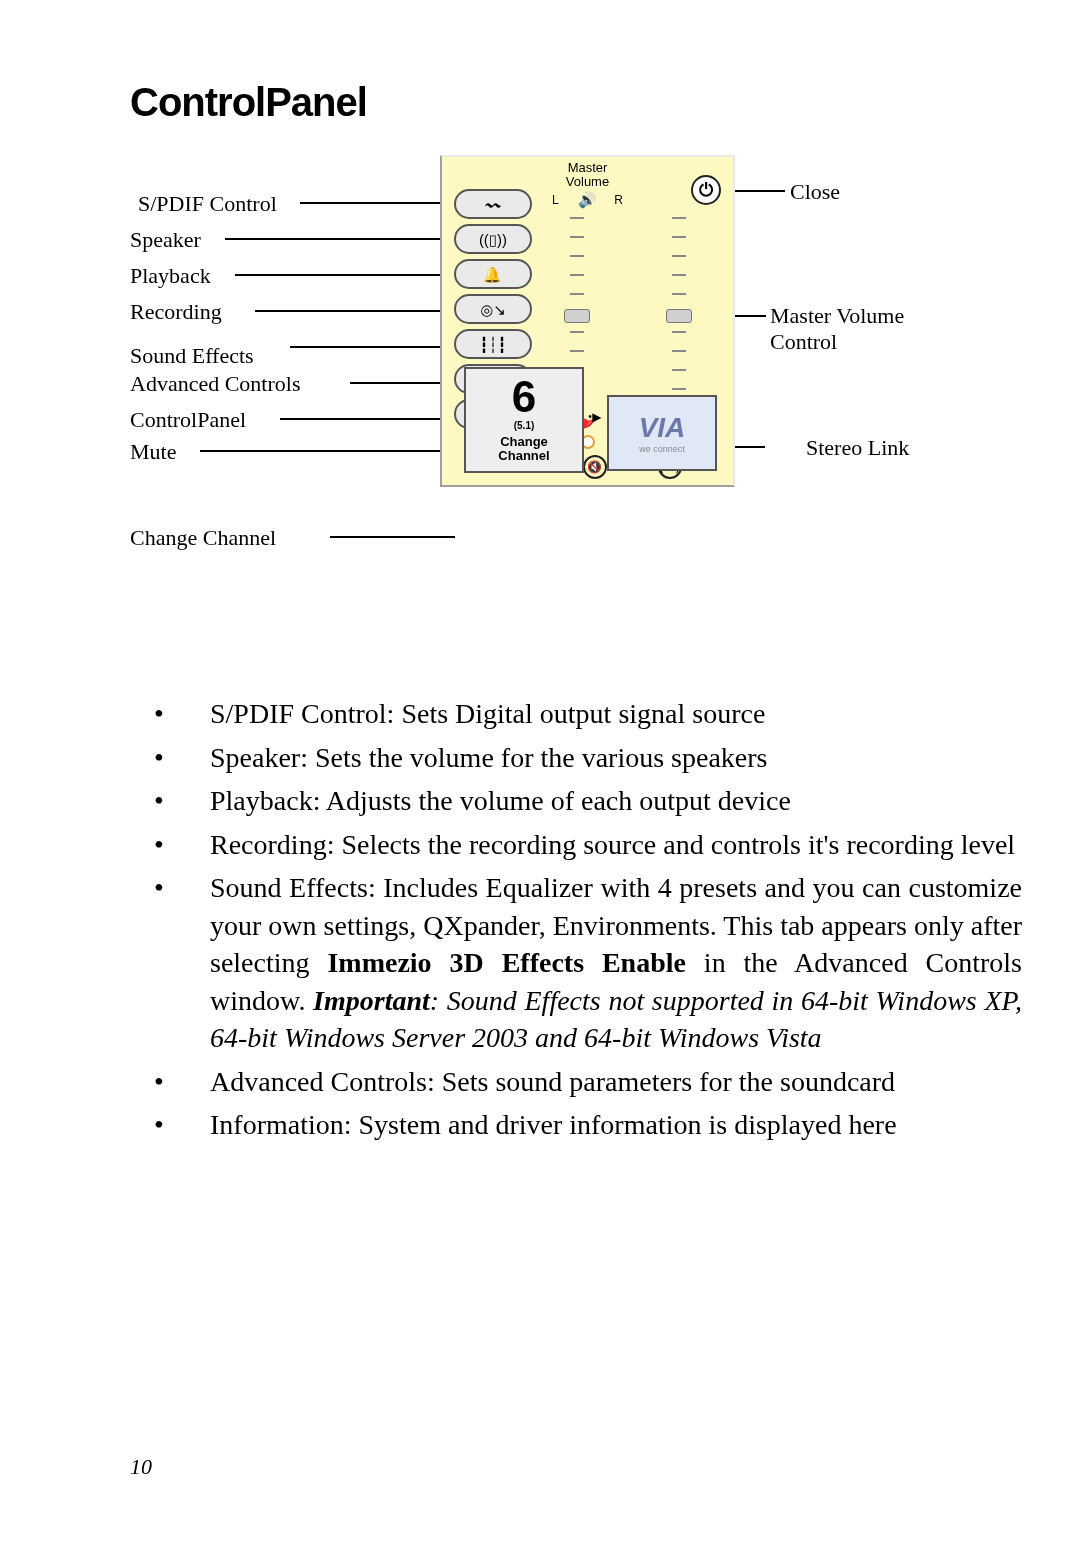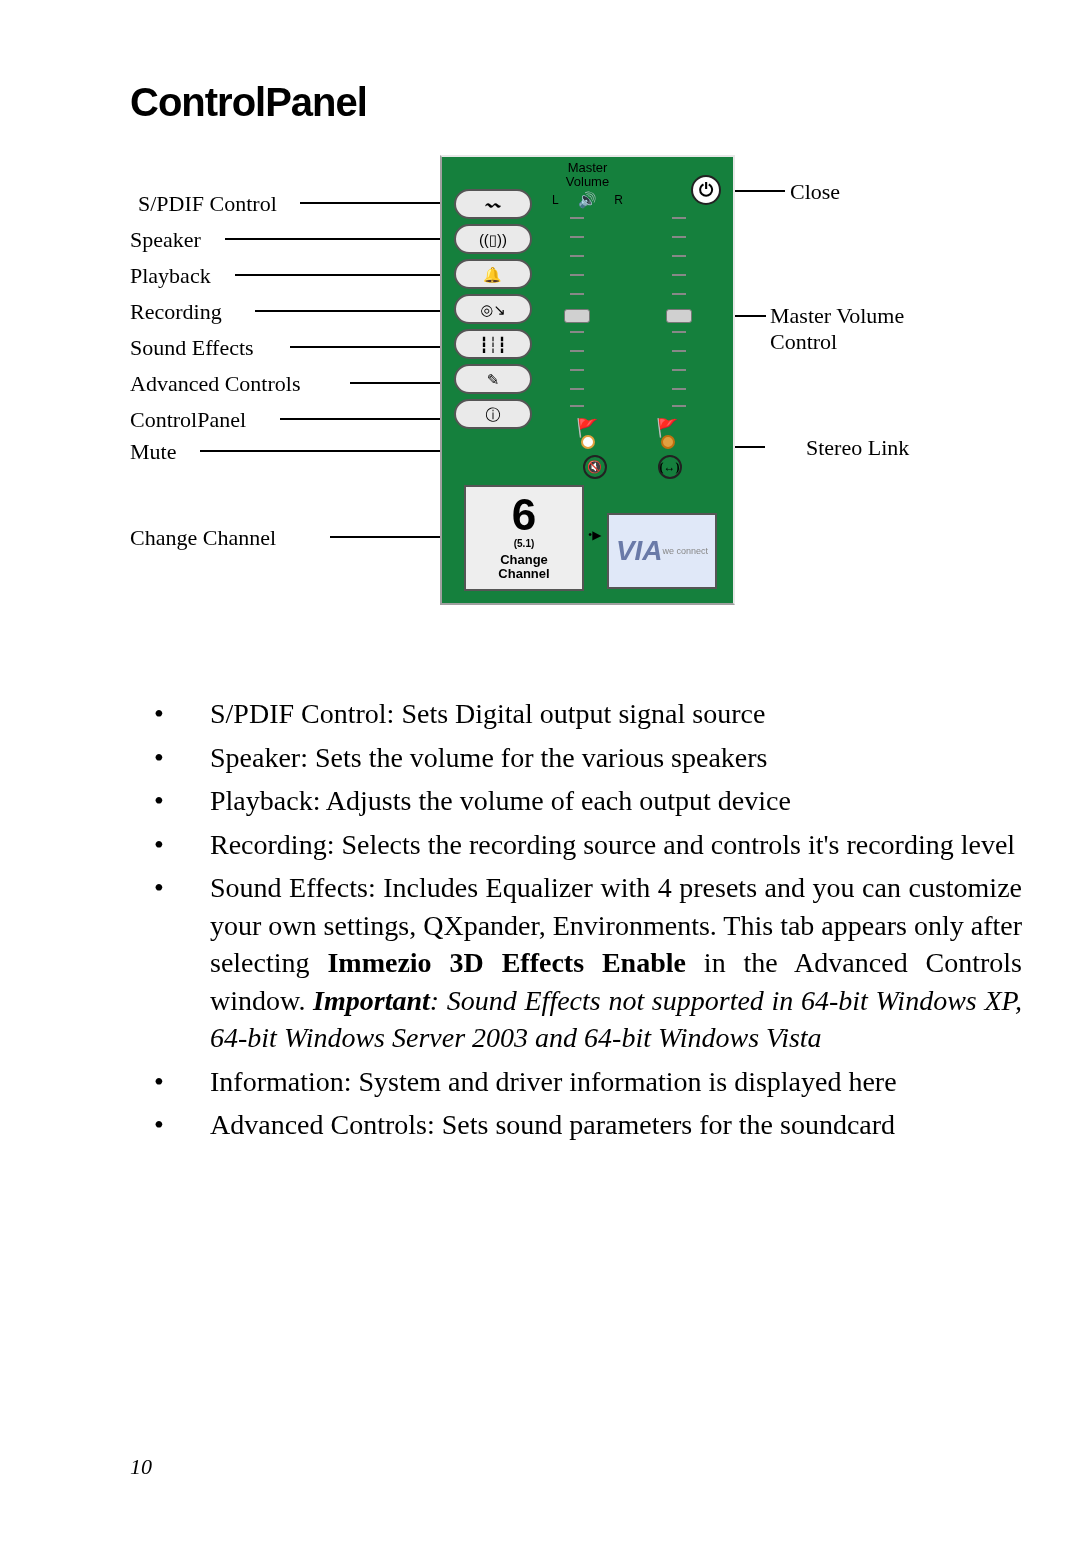--- a/index.html
+++ b/index.html
@@ -1,21 +1,21 @@
 <!DOCTYPE html>
 <html><head>
 <meta charset="utf-8">
 <style>
   * { box-sizing: border-box; margin: 0; padding: 0; }
   html, body { width: 1080px; height: 1542px; background: #fff; font-family: "Palatino Linotype", "Book Antiqua", Palatino, Georgia, serif; color: #000; }
   .page { padding: 80px 58px 50px 130px; position: relative; height: 100%; }
   h1 { font-family: Arial, Helvetica, sans-serif; font-weight: 900; font-size: 40px; letter-spacing: -1px; margin-bottom: 30px; }
   .diagram { position: relative; width: 820px; height: 490px; margin: 0 auto 50px 0; }
   
-  .panel { position: absolute; left: 310px; top: 0; width: 295px; height: 450px; background: #15803d; border-left: 2px solid #a0a0a0; border-top: 2px solid #e8e8e8; border-right: 2px solid #e8e8e8; border-bottom: 2px solid #a0a0a0; }
+  .panel { position: absolute; left: 310px; top: 0; width: 295px; height: 332px; background: #fef9c3; border-left: 2px solid #a0a0a0; border-top: 2px solid #e8e8e8; border-right: 2px solid #e8e8e8; border-bottom: 2px solid #a0a0a0; }
   .mv-label { position:absolute; left:50%; top:4px; transform:translateX(-50%); font-family: Verdana, sans-serif; font-size:13px; text-align:center; line-height:14px; }
   .mv-icon { position:absolute; left:50%; top:34px; transform:translateX(-50%); font-size:15px; }
   .lr { position:absolute; top:36px; font-family: Verdana, sans-serif; font-size:12px; }
   .lr.l { left:110px; } .lr.r { right:110px; }
   .close-btn { position:absolute; right:12px; top:18px; width:30px; height:30px; border:2px solid #222; border-radius:50%; background:#fff; display:flex; align-items:center; justify-content:center; font-weight:bold; font-size:18px; }
   .pill-col { position:absolute; left:12px; top:32px; }
   .pill { width:78px; height:30px; background:#eaeaea; border:2px solid #555; border-radius:16px; margin-bottom:5px; display:flex; align-items:center; justify-content:center; }
   .pill-glyph { font-size:15px; line-height:1; font-family: Arial, sans-serif; }
   .sliders { position:absolute; left:106px; top:60px; width:160px; height:190px; }
   .track { position:absolute; top:0; width:14px; height:190px; }
@@ -28,21 +28,21 @@
   .dot { width:14px; height:14px; border-radius:50%; }
   .dot.off { background:#fff; border:2px solid #e0a040; }
   .dot.on { background:#e0a040; border:2px solid #c07010; }
   .under { position:absolute; left:115px; top:298px; width:150px; display:flex; justify-content:space-around; }
   .circ { width:24px; height:24px; border:2px solid #222; border-radius:50%; display:flex; align-items:center; justify-content:center; font-size:12px; font-weight:bold; }
   .cc-box { position:absolute; left:22px; bottom:12px; width:120px; height:106px; border:2px solid #555; background:#eee; display:flex; flex-direction:column; align-items:center; justify-content:center; gap:4px; }
   .cc-6 { font-family: Arial Black, Arial, sans-serif; font-size:44px; font-weight:900; line-height:0.9; }
   .cc-sub { font-size:10px; font-family: Arial, sans-serif; font-weight:bold;text-align:center; }
   .cc-lbl { font-family: Arial, sans-serif; font-weight:900; font-size:13px; text-align:center; line-height:14px; }
   .play { position:absolute; left:146px; bottom:60px; font-size:12px; }
-  .via { position:absolute; right:16px; bottom:14px; width:110px; height:76px; border:2px solid #555; background:#e0e8f8; display:flex; flex-direction:row; align-items:center; justify-content:center; }
+  .via { position:absolute; right:16px; bottom:14px; width:110px; height:76px; border:2px solid #555; background:#e0e8f8; display:flex; flex-direction:column; align-items:center; justify-content:center; }
   .via-logo { font-family: Arial Black, Arial, sans-serif; font-size:28px; font-style:italic; color:#6a7aa8; font-weight:900; }
   .via-sub { font-size:9px; color:#888; font-family: Arial, sans-serif; }
   
   .call { position:absolute; font-family:"Palatino Linotype", Palatino, Georgia, serif; font-size:22px; white-space:nowrap; }
   .line { position:absolute; background:#000; height:1.5px; }
   .vline { position:absolute; background:#000; width:1.5px; }
 
   ul.bullets { list-style: none; padding-left: 24px; }
   ul.bullets > li { position: relative; font-size: 28px; line-height: 1.34; text-align: justify; margin-bottom: 6px; padding-left: 56px; }
   ul.bullets > li::before { content: "•"; position: absolute; left: 0; top: 0; font-size: 28px; }
@@ -56,21 +56,21 @@
 
 <div class="page">
   <h1>ControlPanel</h1>
 
   <div class="diagram">
 
     <div class="call" style="left:8px; top:36px;">S/PDIF Control</div>
     <div class="call" style="left:0; top:72px;">Speaker</div>
     <div class="call" style="left:0; top:108px;">Playback</div>
     <div class="call" style="left:0; top:144px;">Recording</div>
-    <div class="call" style="left:0; top:180px;">Sound Effects</div>
+    <div class="call" style="left:0; top:188px;">Sound Effects</div>
     <div class="call" style="left:0; top:216px;">Advanced Controls</div>
     <div class="call" style="left:0; top:252px;">ControlPanel</div>
     <div class="call" style="left:0; top:284px;">Mute</div>
     <div class="call" style="left:0; top:370px;">Change Channel</div>
 
     <div class="call" style="left:660px; top:24px;">Close</div>
     <div class="call" style="left:640px; top:148px; white-space:pre-line;">Master Volume
 Control</div>
     <div class="call" style="left:676px; top:280px;">Stereo Link</div>
 
@@ -185,18 +185,18 @@
       </div>
     </div>
   </div>
 
   <ul class="bullets">
     <li>S/PDIF Control: Sets Digital output signal source</li>
     <li>Speaker: Sets the volume for the various speakers</li>
     <li>Playback: Adjusts the volume of each output device</li>
     <li>Recording: Selects the recording source and controls it's recording level</li>
     <li><span>Sound Effects: Includes Equalizer with 4 presets and you can customize your own settings, QXpander, Environments.  This tab appears only after selecting </span><span class="b">Immezio 3D Effects Enable</span><span> in the Advanced Controls window.  </span><span class="bi">Important</span><span class="i">: Sound Effects not supported in  64-bit Windows XP,  64-bit Windows Server 2003 and 64-bit Windows Vista</span></li>
+    <li>Advanced Controls: Sets sound parameters for the soundcard</li>
     <li>Information: System and driver information is displayed here</li>
-    <li>Advanced Controls: Sets sound parameters for the soundcard</li>
   </ul>
 
   <div class="pagenum">10</div>
 </div>
 
 </body></html>

